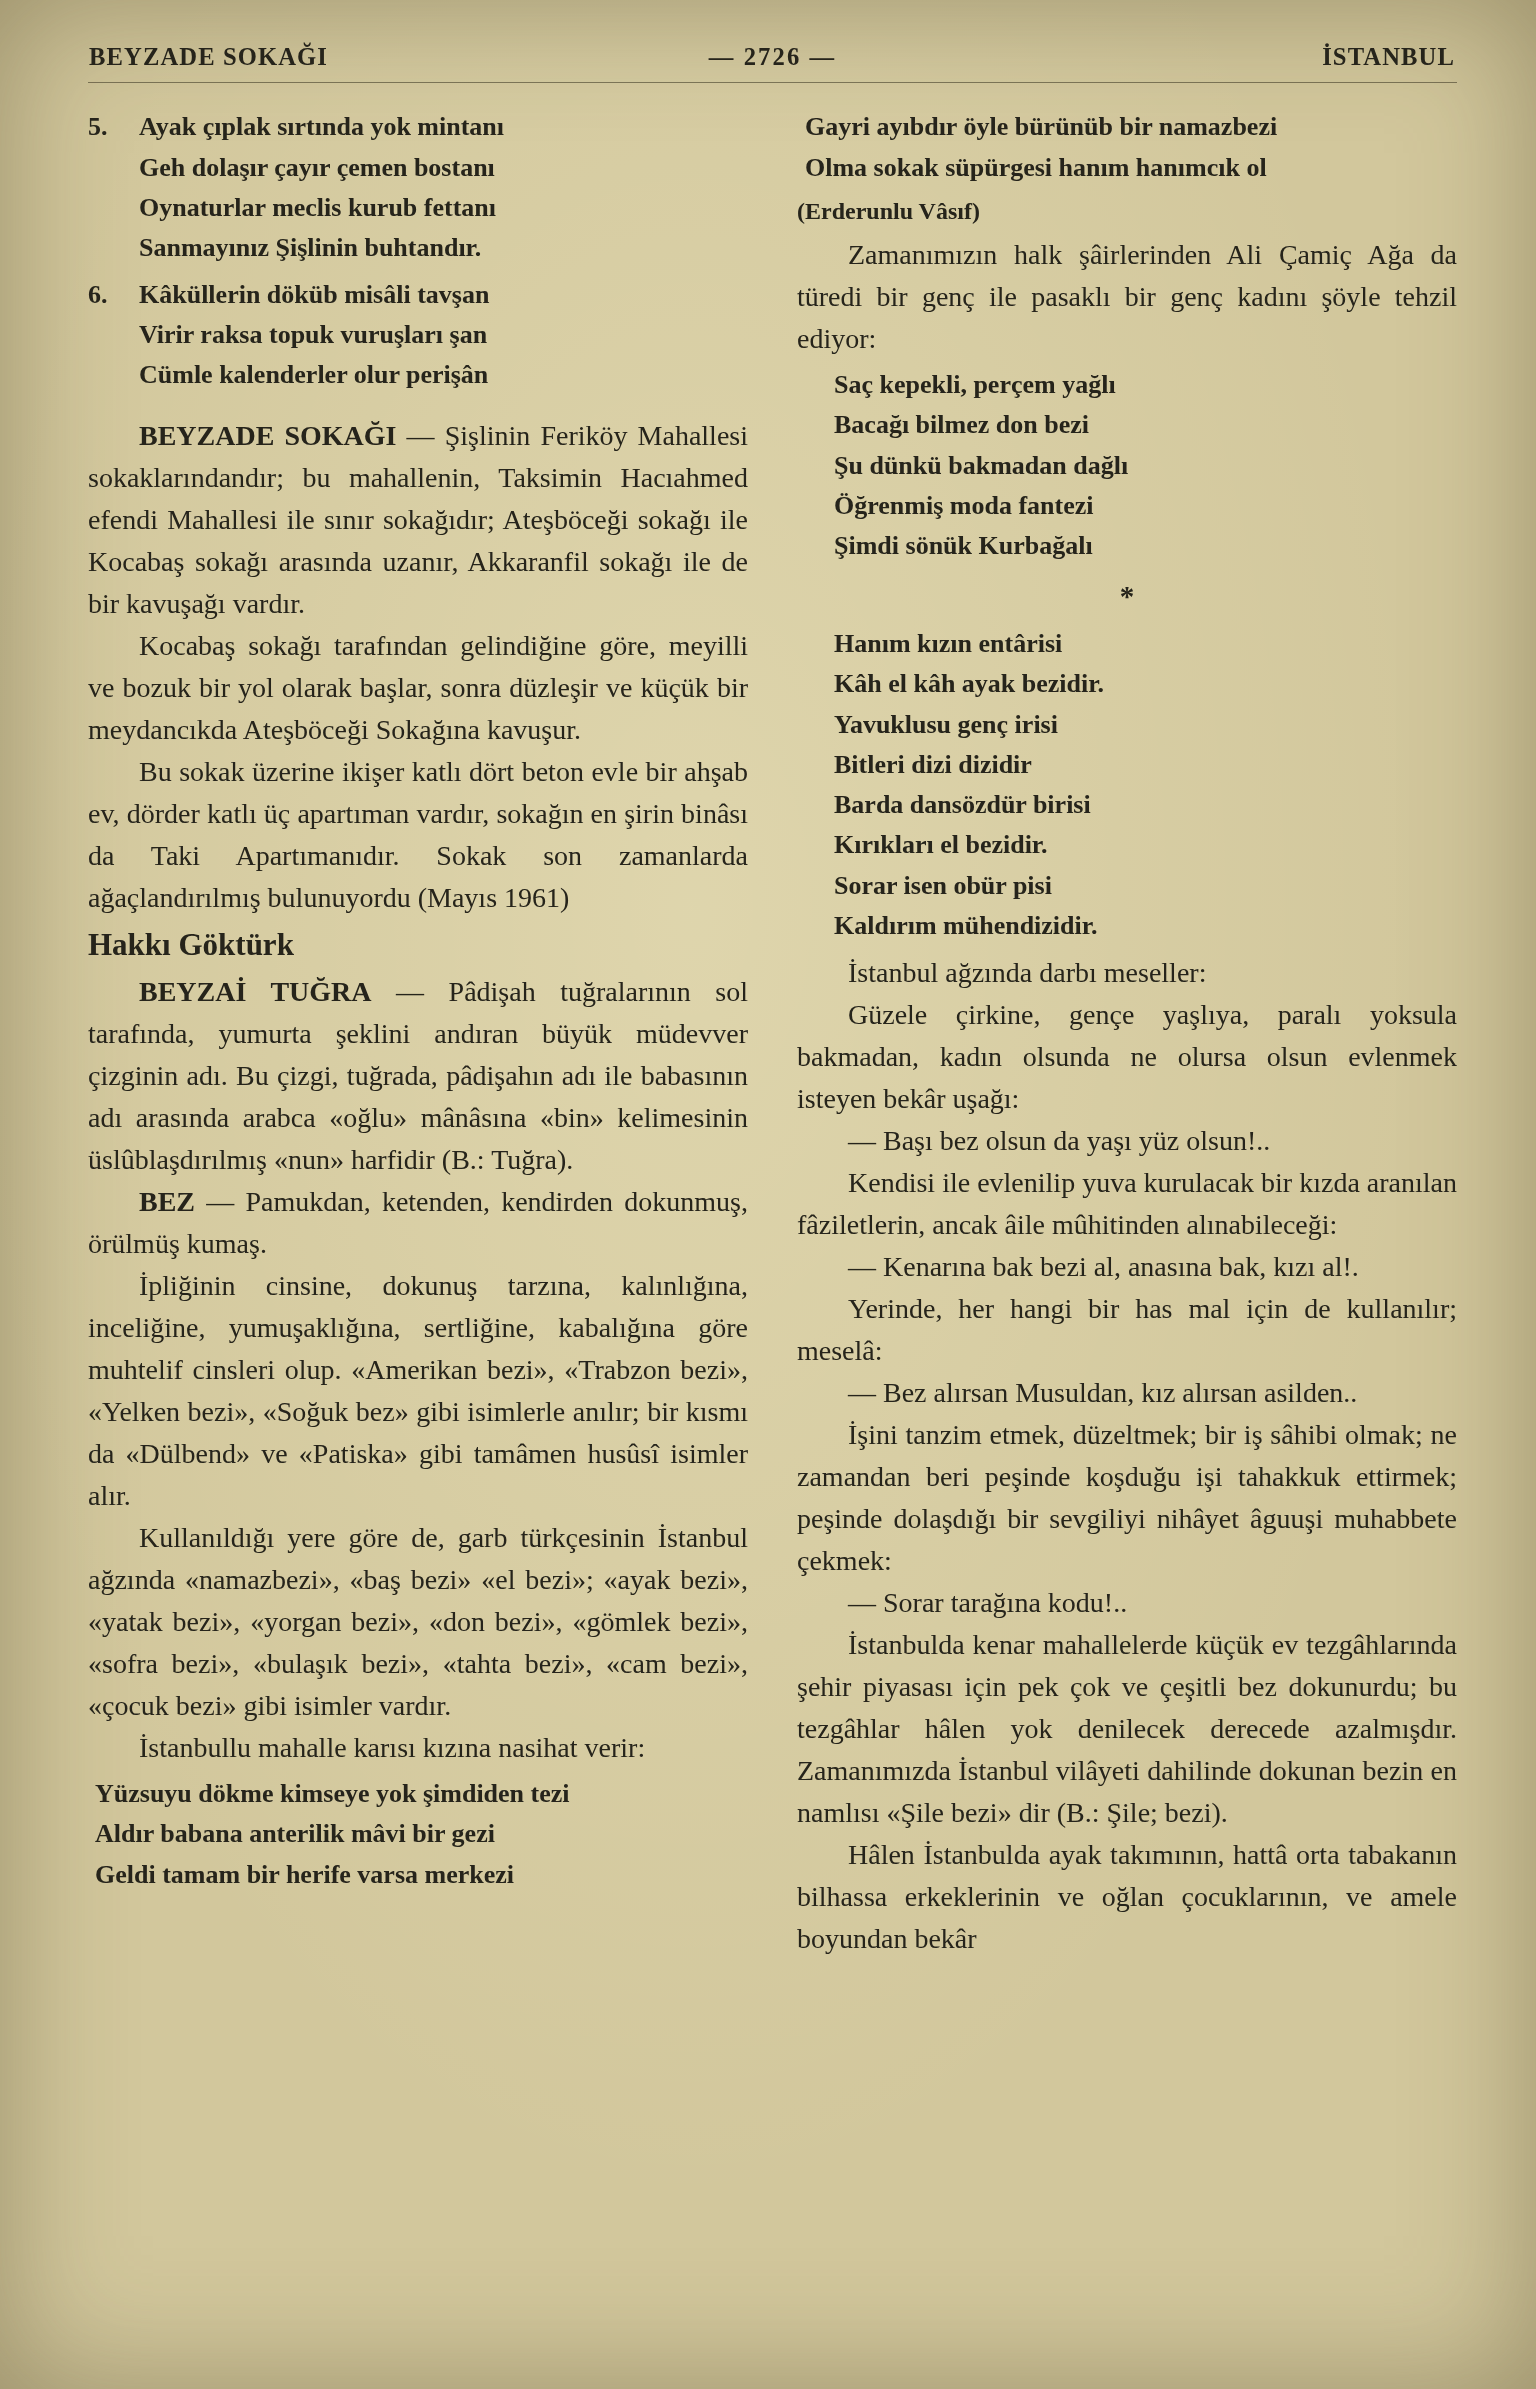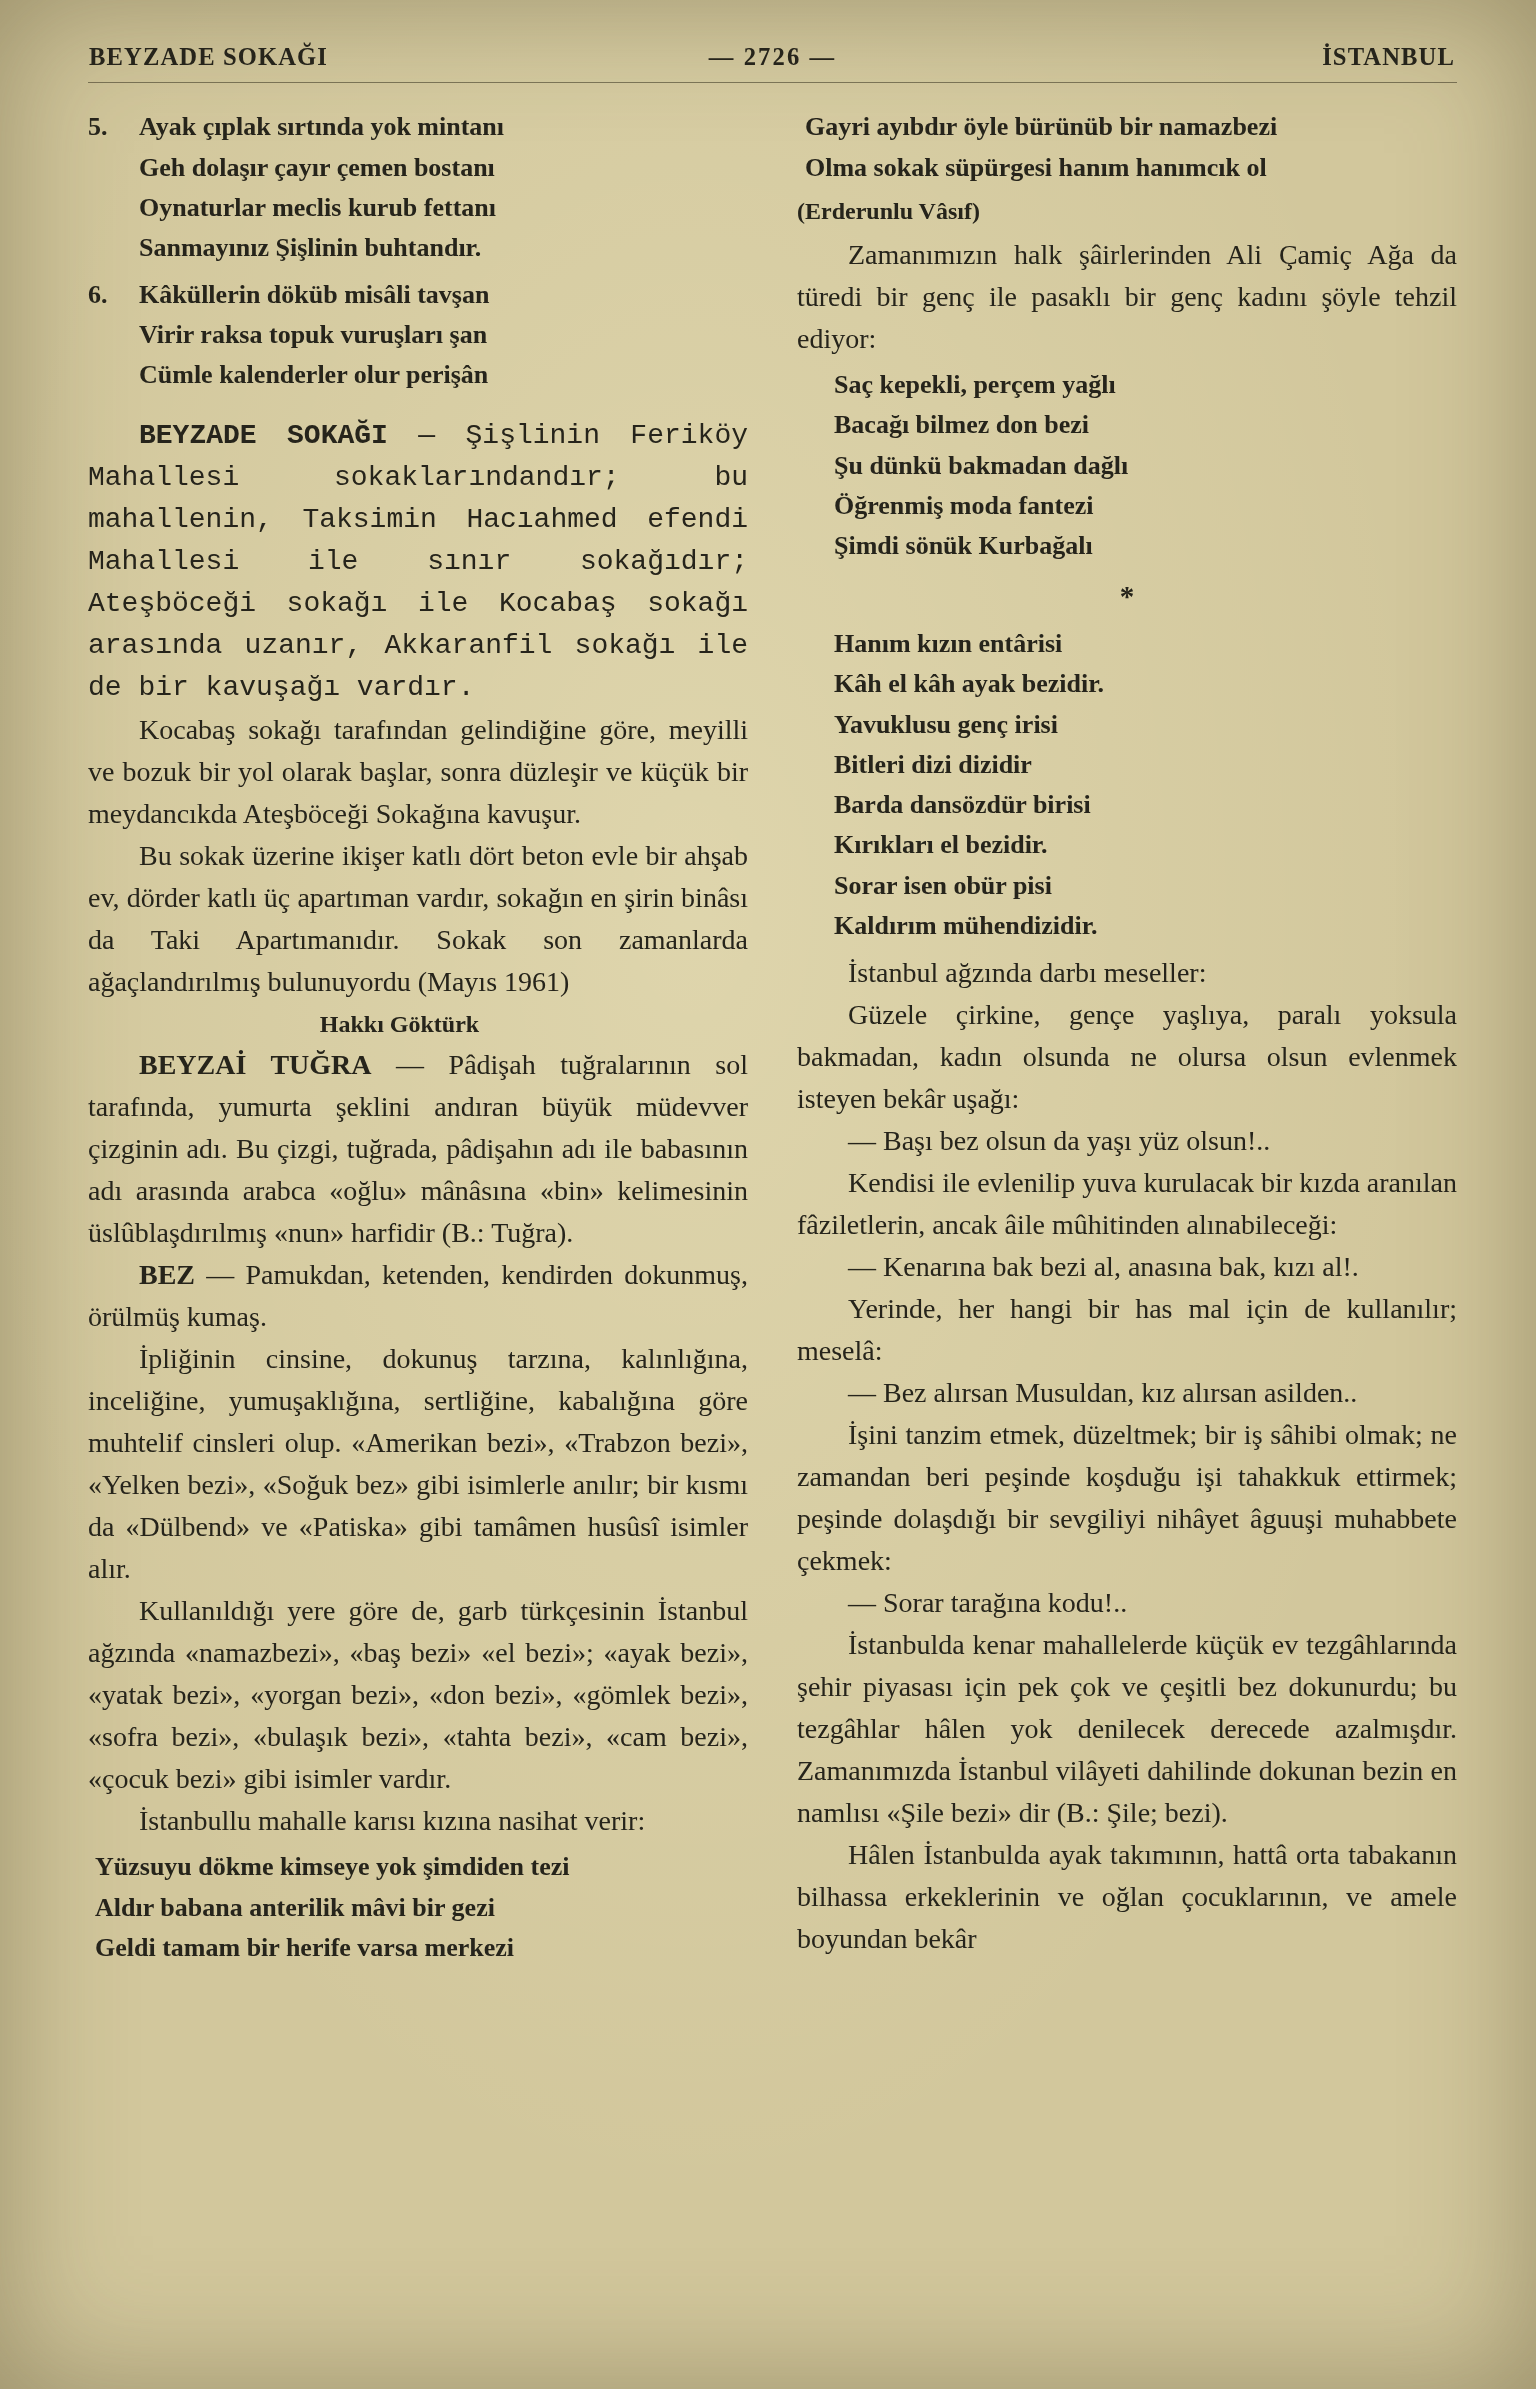--- a/index.html
+++ b/index.html
@@ -25,35 +25,35 @@
     border-bottom: 1.6px solid rgba(52,47,30,0.55);
     margin-bottom: 24.6px;
   }
   .h-center{
     position:absolute; left:50%; transform:translateX(-50%);
     letter-spacing:2.1px;
   }
   .columns{ display:flex; gap:49px; }
   .col{ flex:1 1 0; font-size:28px; line-height:1.5; }
   .para{ text-align:justify; text-indent:51px; }
-  .para.mt{ margin-top:19px;font-family:Liberation Mono, monospace; }
+  .para.mt{ margin-top:19px; }
   .hw{ font-weight:bold; }
   .numbered-verse{
     display:flex; font-weight:bold; font-size:26px; line-height:1.55;
     margin-bottom:6.4px;
   }
   .vnum{ width:51px; flex:none; }
   .verse{
     font-weight:bold; font-size:26px; line-height:1.55;
     margin:5.4px 0 5.4px 37px;
   }
   .verse.flush{ margin-left:8px; }
   .vline{ white-space:normal; }
   .sig{
-    text-align:center; font-weight:bold; font-size:24px;
+    text-align:left; font-weight:bold; font-size:31px;
     padding-right:37px; margin:3.2px 0 2.1px;
   }
   .attr{
     text-align:left; font-weight:bold; font-size:24px;
     margin:1.1px 5.4px 4.3px 0;
   }
   .sep{
     text-align:center; font-weight:bold; font-size:29px;
     margin:8.6px 0 4.3px;
   }

